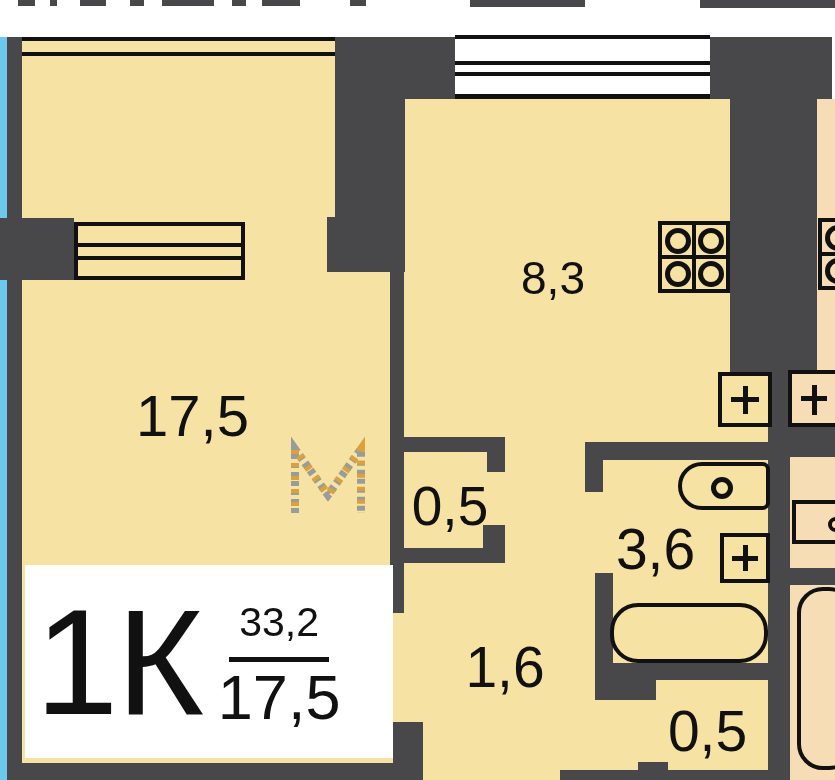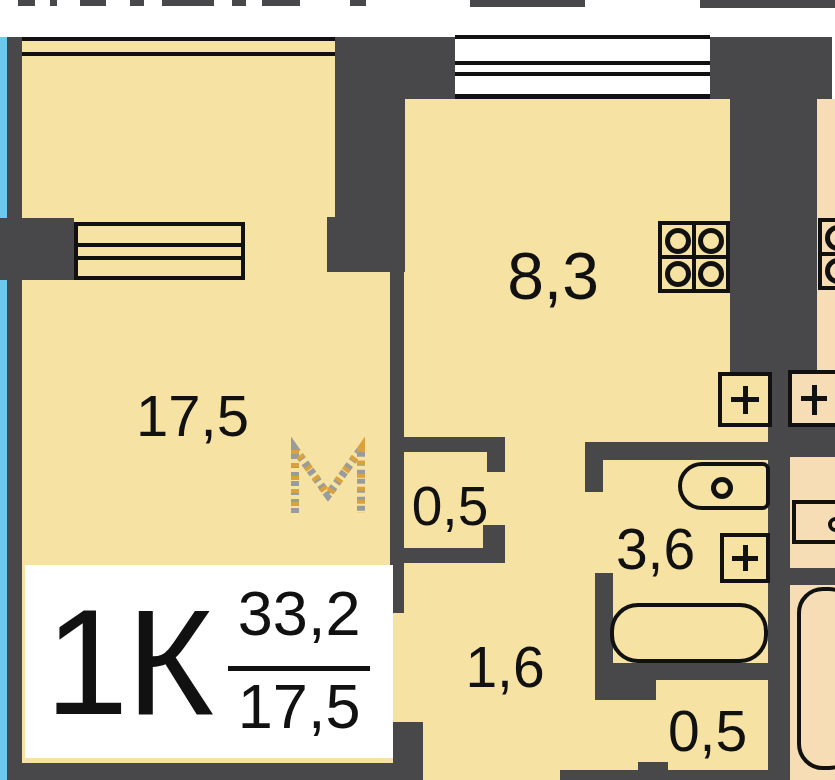--- a/index.html
+++ b/index.html
@@ -40,37 +40,37 @@
           border:4px solid #111;box-sizing:border-box;}
   .n-sink .knob{position:absolute;left:32px;top:13px;width:15px;height:15px;border:4px solid #111;
           border-radius:50%;box-sizing:border-box;}
   .n-tub{position:absolute;left:797px;top:587px;width:58px;height:183px;background:#f7ddb6;
           border:4px solid #111;border-radius:26px;box-sizing:border-box;}
 
   
   .room-label{position:absolute;color:#111;text-align:center;white-space:nowrap;
           font-family:"Liberation Sans", sans-serif;}
   .lbl-living {left:110px;top:382px;width:165px;font-size:58px;}
-  .lbl-kitchen{left:488px;top:238px;width:130px;font-size:66px;}
+  .lbl-kitchen{left:488px;top:251px;width:130px;font-size:46px;}
   .lbl-closet {left:395px;top:474px;width:110px;font-size:55px;}
   .lbl-bath   {left:593px;top:516px;width:125px;font-size:57px;}
   .lbl-hall   {left:440px;top:634px;width:130px;font-size:57px;}
   .lbl-storage{left:645px;top:698px;width:125px;font-size:57px;}
 
   
   .wm{position:absolute;opacity:0.9;}
   .wm-text{left:378px;top:466px;font-size:33px;font-weight:700;letter-spacing:1px;
            color:#b3bcc6;font-family:"Liberation Sans", sans-serif;}
 
   
   .info-box{position:absolute;left:25px;top:565px;width:368px;height:193px;background:#ffffff;
             display:flex;align-items:center;color:#111;}
-  .unit{font-size:150px;line-height:150px;padding-left:20px;letter-spacing:-2px;}
+  .unit{font-size:150px;line-height:150px;padding-left:10px;letter-spacing:-2px;}
   .fraction{display:flex;flex-direction:column;align-items:center;margin-left:16px;margin-top:-4px;}
-  .fraction .top{font-size:63px;line-height:66px;border-bottom:5px solid #111;padding:0 10px 20px 10px;}
+  .fraction .top{font-size:41px;line-height:66px;border-bottom:5px solid #111;padding:0 10px 2px 10px;}
   .fraction .bot{font-size:63px;line-height:66px;padding-top:2px;}
 </style>
 </head>
 <body>
 
 <div id="plan">
 
   <div class="fragment" style="left:18px;width:17px;"></div>
   <div class="fragment" style="left:50px;width:7px;"></div>
   <div class="fragment" style="left:80px;width:26px;"></div>

